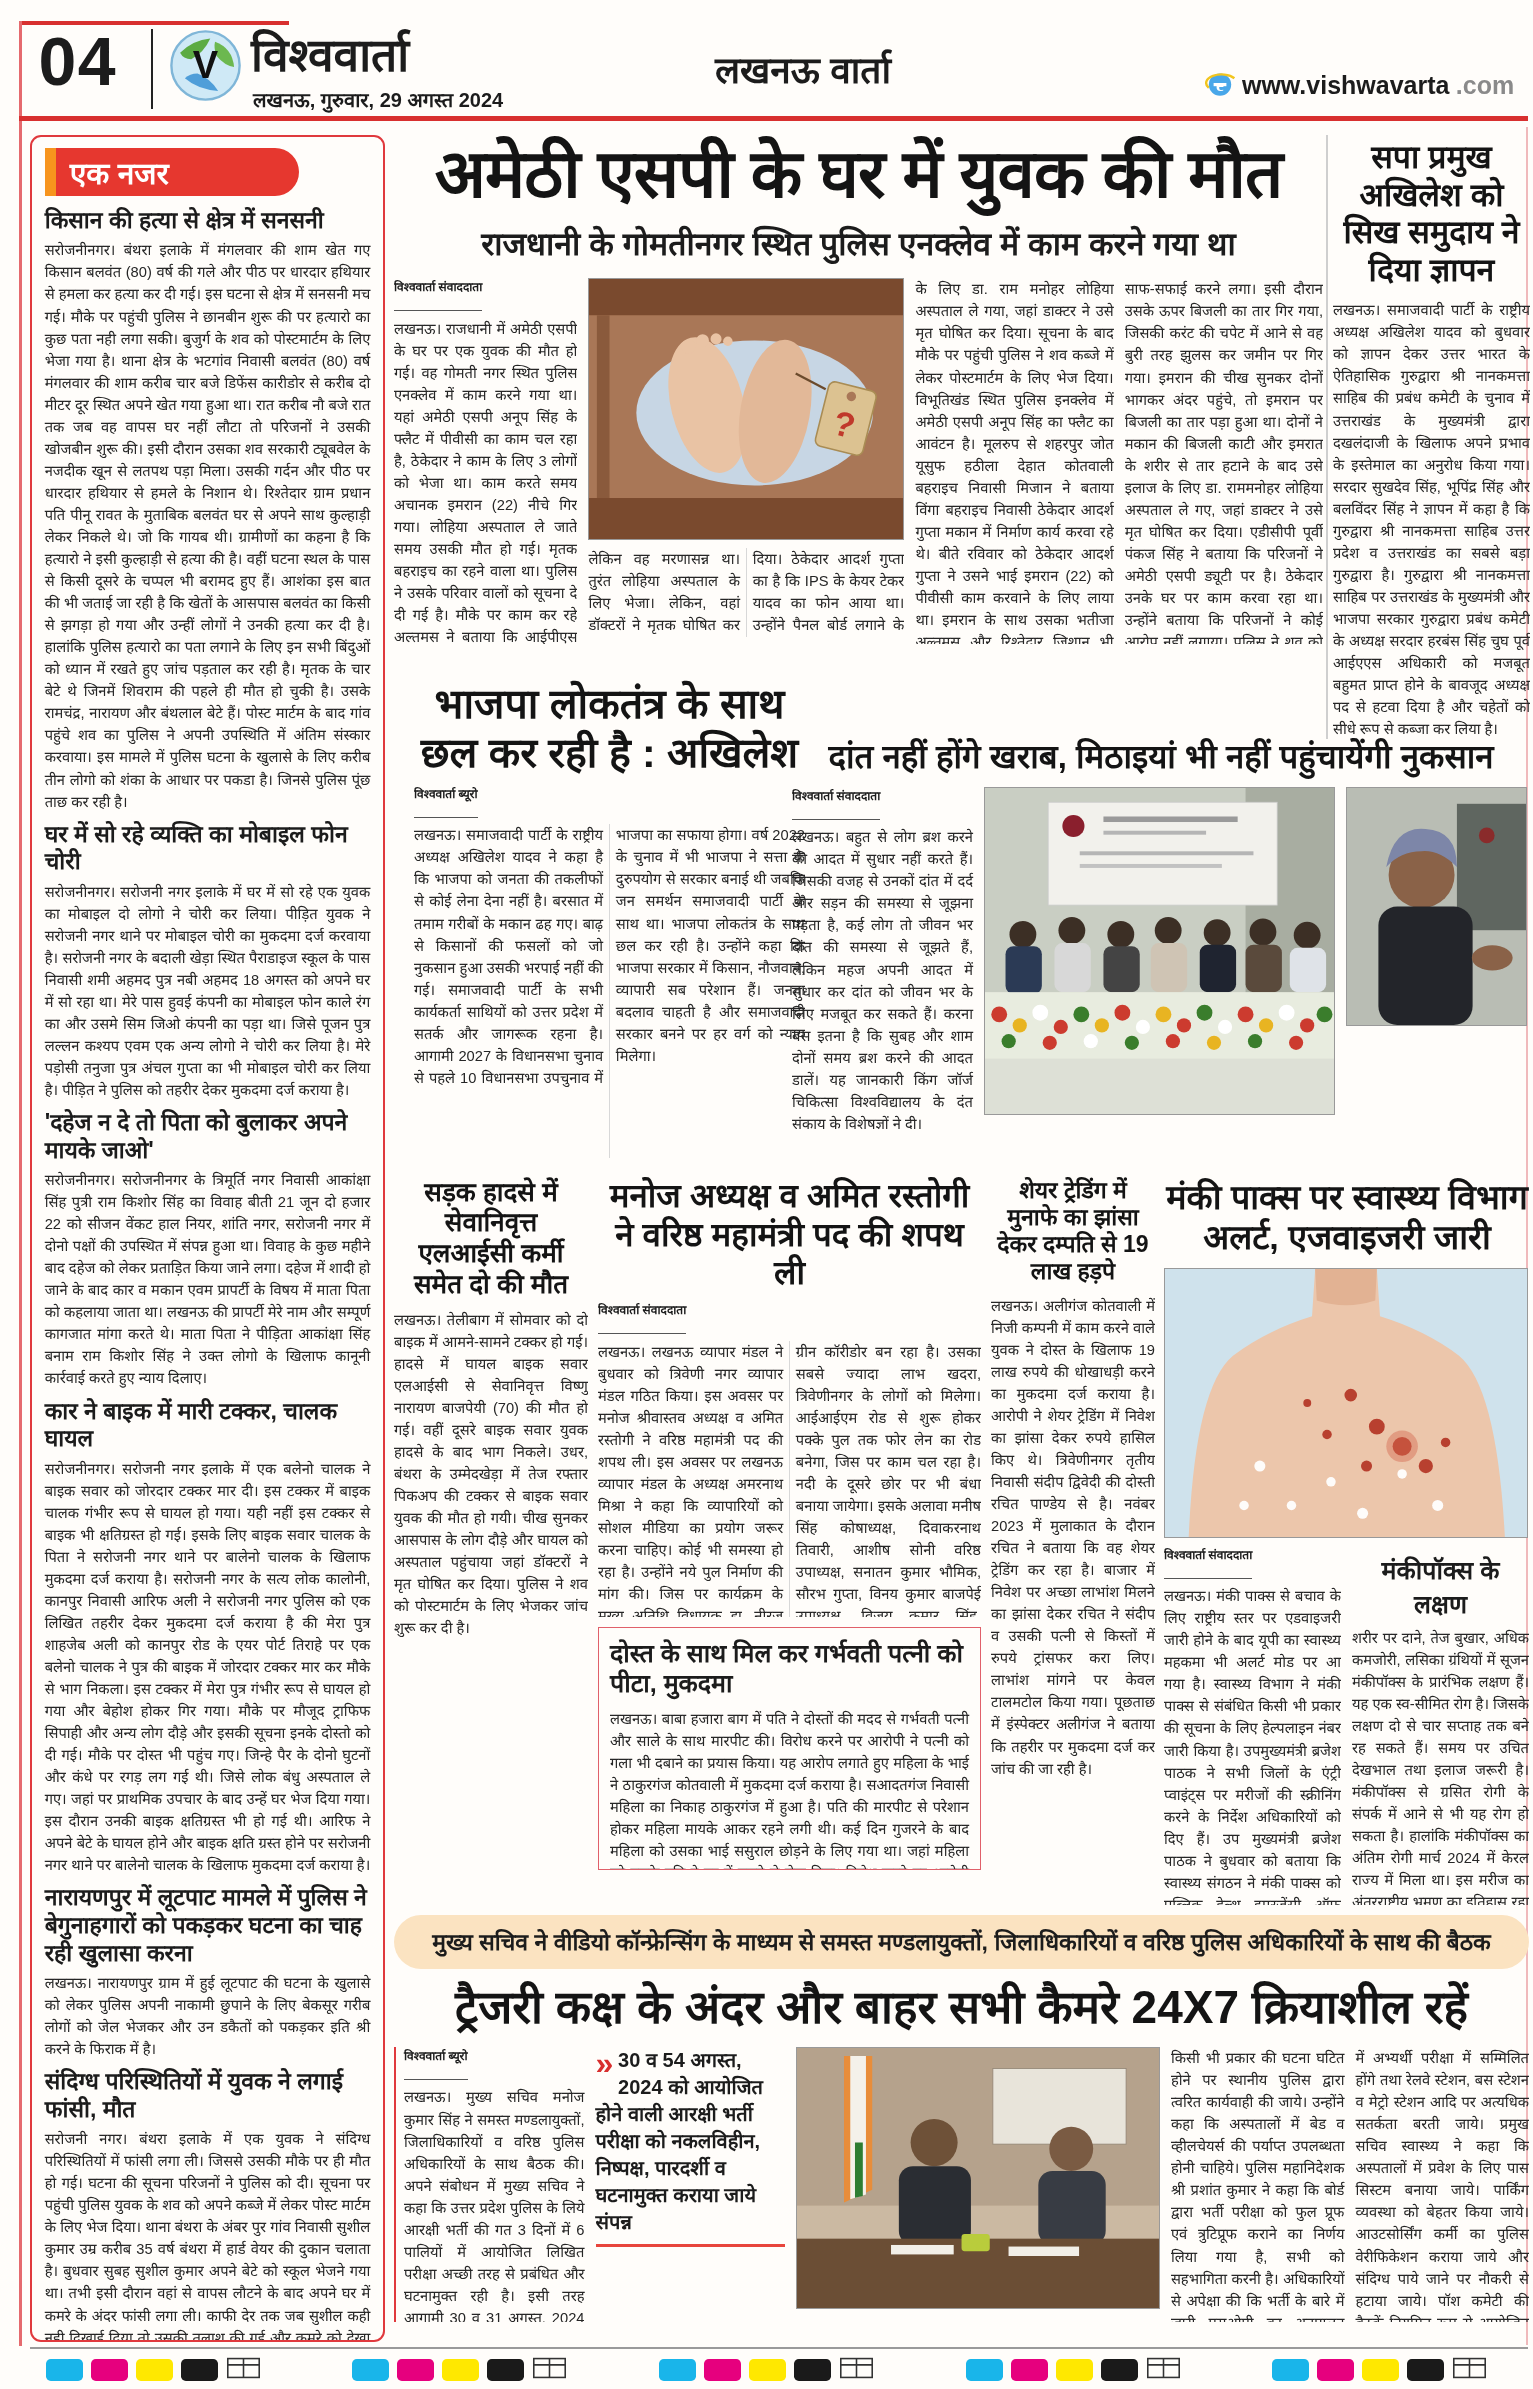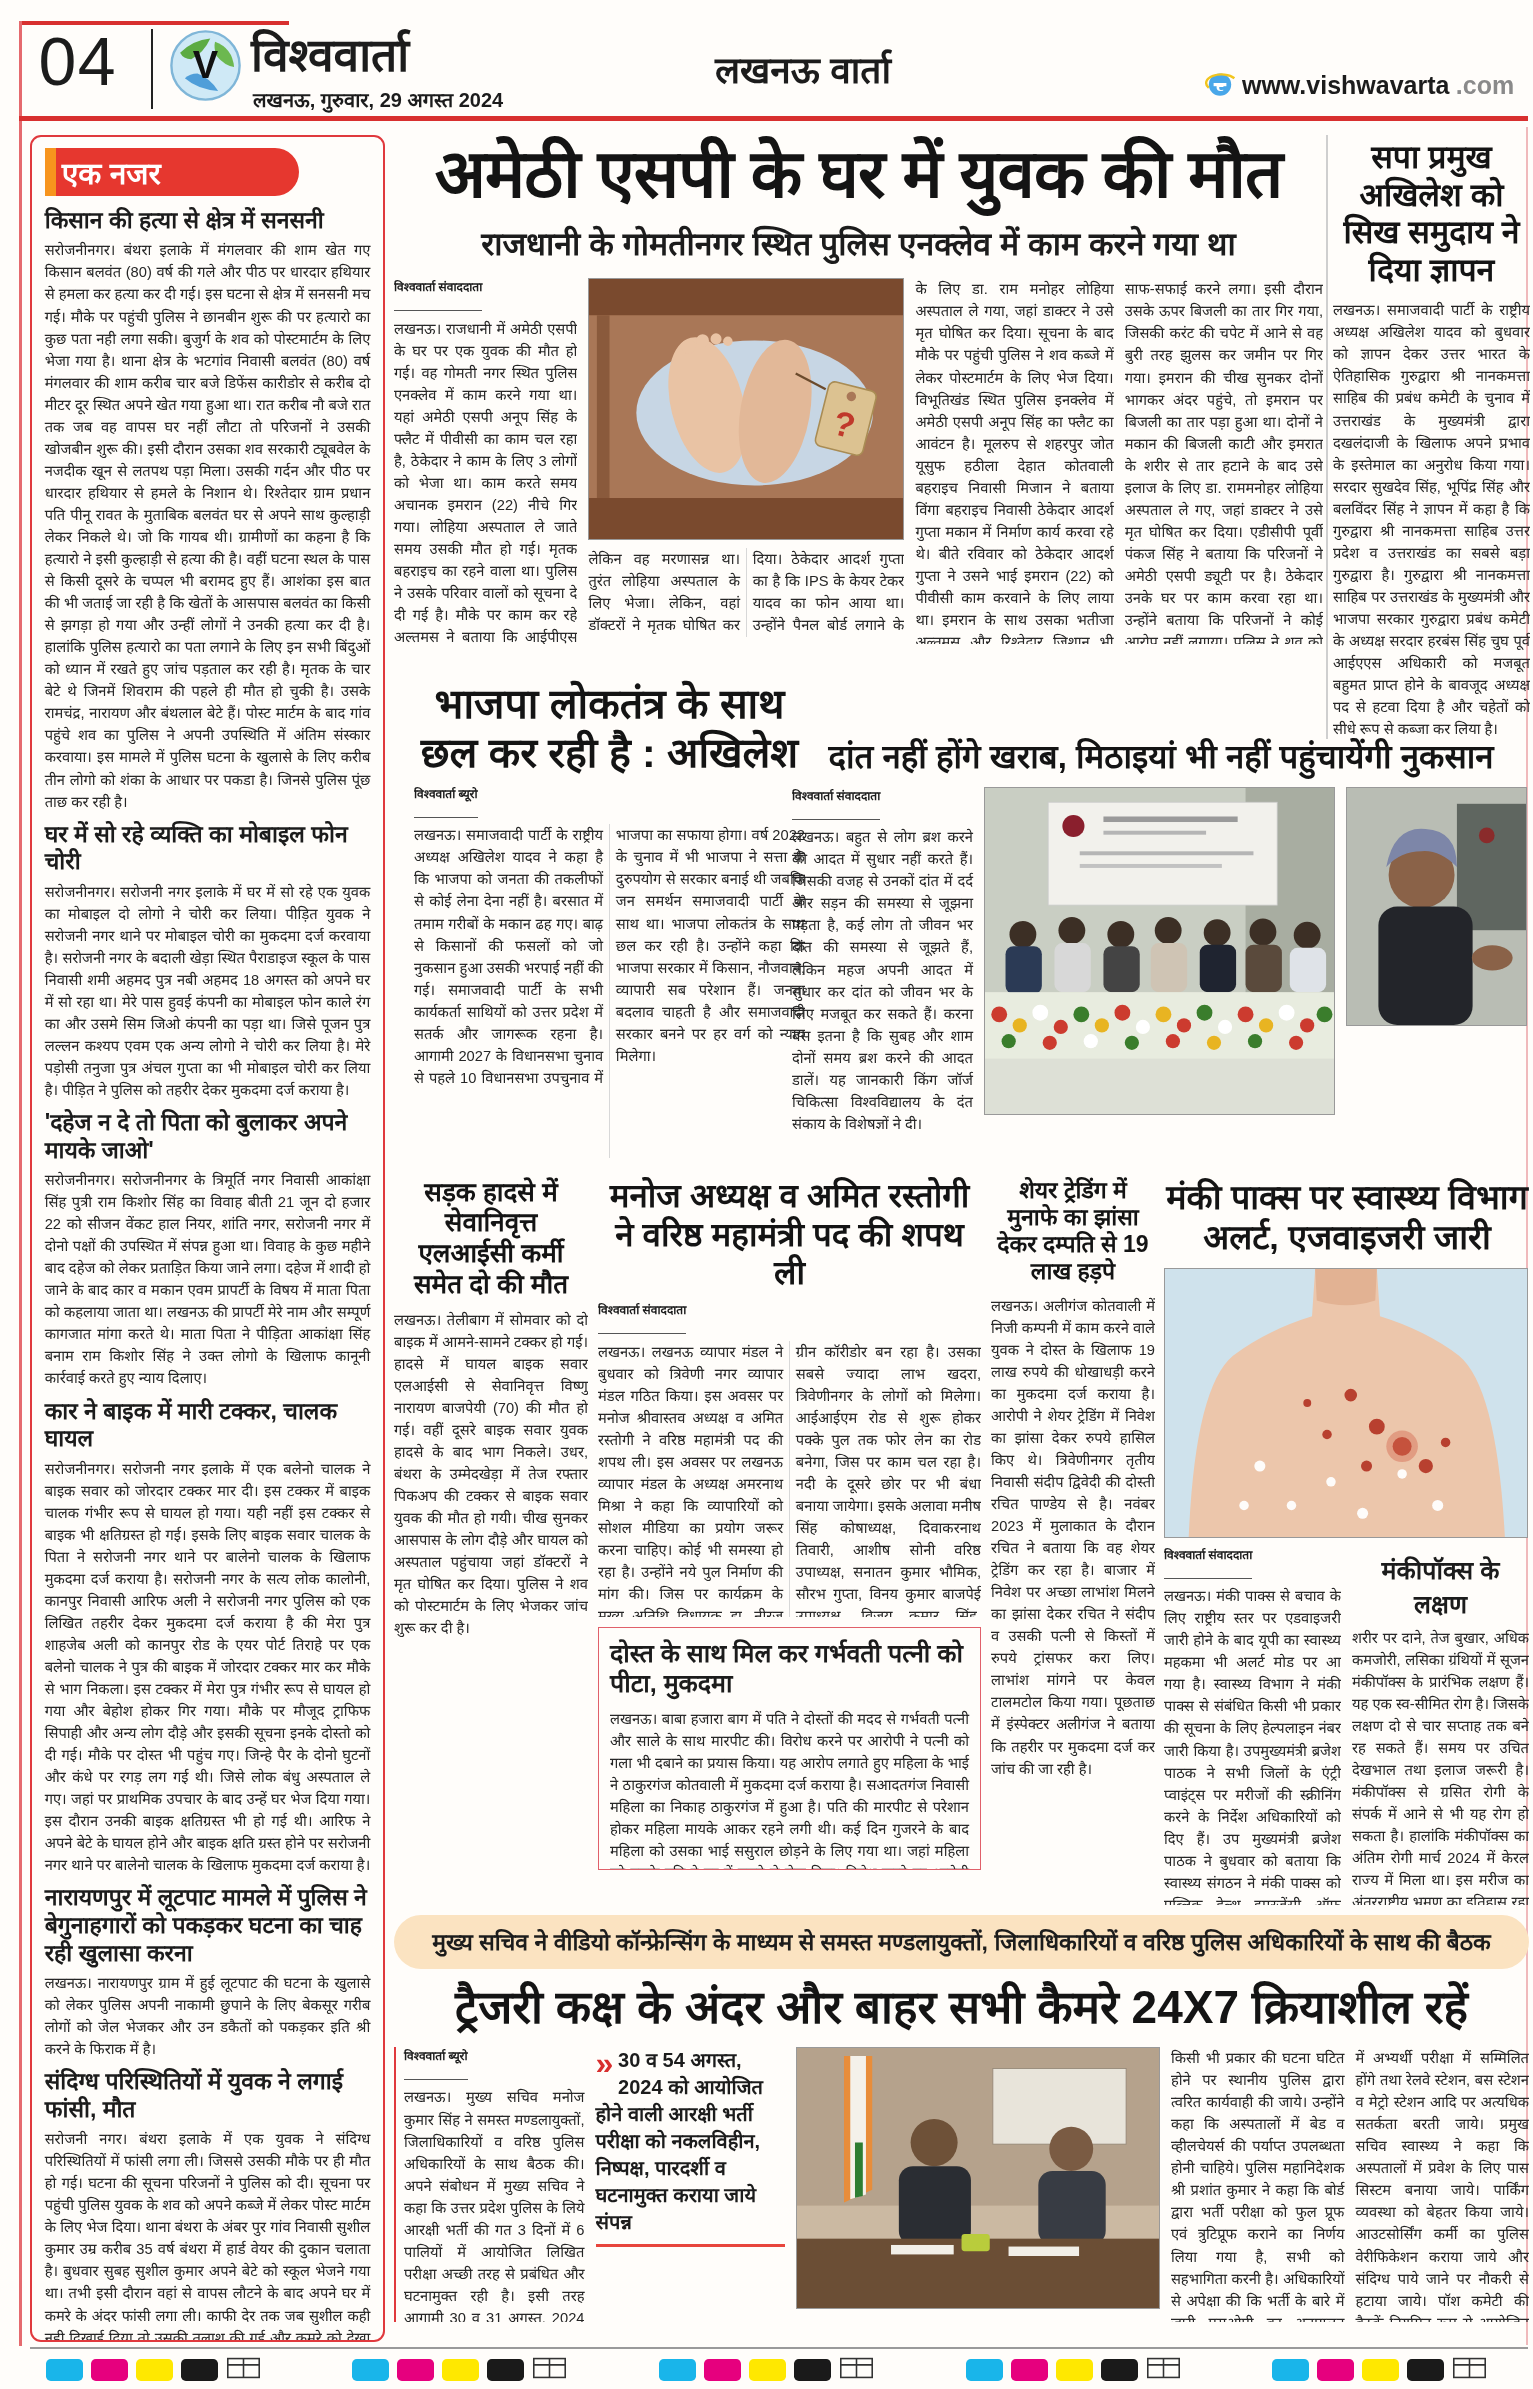--- a/index.html
+++ b/index.html
@@ -6,40 +6,40 @@
   *{box-sizing:border-box;}
   .page{position:relative;width:1533px;height:2389px;background:#fffdfa;margin:0 auto;overflow:hidden;
         font-family:"Liberation Sans","DejaVu Sans",sans-serif;color:#1c1c1c;}
   
   .vline-left{position:absolute;left:19px;top:20.7px;width:3.2px;height:2325px;background:#e56a6e;}
   .vline-right{position:absolute;left:1526px;top:127px;width:2.4px;height:2218px;background:#f0b9bb;}
   .topseg{position:absolute;left:19px;top:20.7px;width:270px;height:4.8px;background:#d8302f;}
   .red-rule{position:absolute;left:19px;top:116px;width:1509px;height:4.8px;background:#d8302f;}
   
   .hdr{position:absolute;left:32px;top:17.5px;width:1487px;height:95px;}
-  .pgnum{position:absolute;left:6.4px;top:4.8px;font-size:68px;font-weight:400;letter-spacing:1.6px;}
+  .pgnum{position:absolute;left:6.4px;top:4.8px;font-size:68px;font-weight:700;letter-spacing:1.6px;}
   .hdr-div{position:absolute;left:119px;top:11px;width:2.4px;height:80px;background:#222;}
   .logo{position:absolute;left:137px;top:11px;}
   .masthead{position:absolute;left:219px;top:4.8px;font-size:46px;font-weight:800;}
   .dateline{position:absolute;left:221px;top:68px;font-size:20px;font-weight:700;}
   .section-title{position:absolute;left:612px;top:25.4px;width:318px;text-align:center;font-size:37px;font-weight:800;}
   .website{position:absolute;right:4.8px;top:49px;font-size:25px;font-weight:700;display:flex;align-items:center;gap:6.4px;}
   .website .tld{color:#8a8a8a;font-weight:600;}
   
   .hl{font-weight:800;line-height:1.18;color:#141414;}
   .bd{font-size:14.7px;line-height:1.5;text-align:justify;color:#262626;}
   .byline{font-size:12px;font-weight:800;border-bottom:1.6px solid #555;display:inline-block;padding-bottom:15px;margin-bottom:6.4px;}
   .cols2{column-count:2;column-gap:12.7px;column-rule:0.8px solid #d8d8d8;}
   
   .eknazar{position:absolute;left:30px;top:135px;width:355px;height:2207px;border:2.4px solid #e0393d;border-radius:11px;
            padding:11px 12.7px;overflow:hidden;background:#fffdfa;}
   .badge{display:flex;align-items:stretch;width:254px;height:48px;margin-bottom:11px;}
   .badge .acc{width:11px;background:#f7941d;}
   .badge .lbl{flex:1;background:#e6372f;color:#fff;font-size:30px;font-weight:800;display:flex;align-items:center;
-              padding-left:6px;border-radius:0 24px 24px 0;}
+              padding-left:14px;border-radius:0 24px 24px 0;}
   .en-art h3{margin:8px 0 4.8px;font-size:23px;font-weight:800;line-height:1.2;}
   .en-art p{margin:0 0 8px;}
   
   .lead{position:absolute;left:394px;top:134px;width:929px;height:545px;overflow:hidden;}
   .lead-hl{font-size:67px;text-align:center;letter-spacing:-0.8px;}
   .lead-sub{font-size:32px;font-weight:800;text-align:center;margin-top:8px;}
   .lead-body{display:flex;gap:11px;margin-top:14.3px;height:366px;overflow:hidden;}
   .lead-c{overflow:hidden;}
   .photo{border:0.8px solid #999;background:#ddd;}
   

